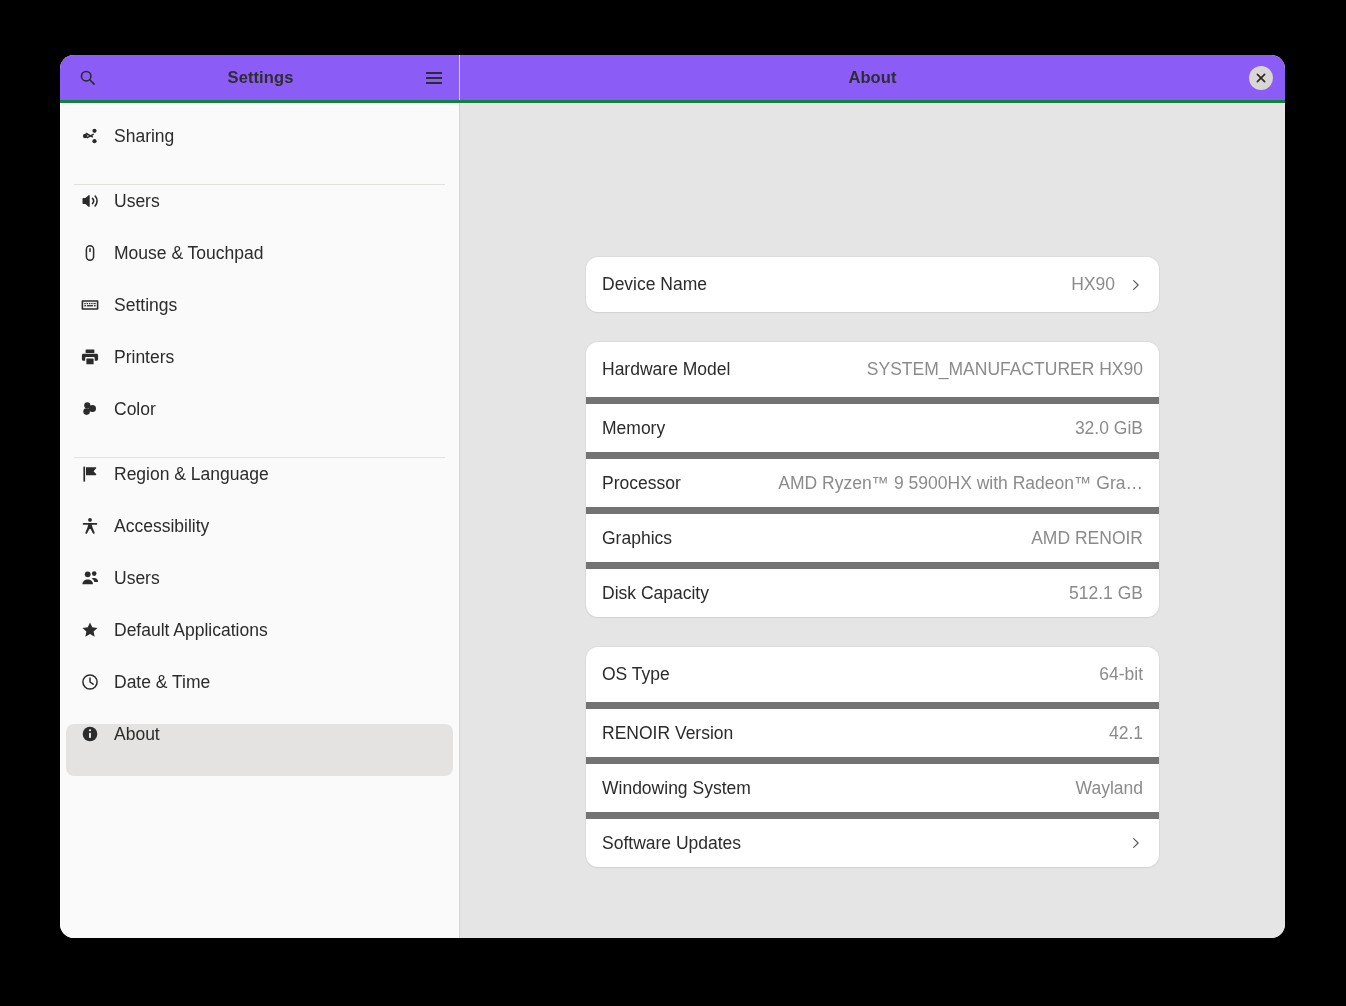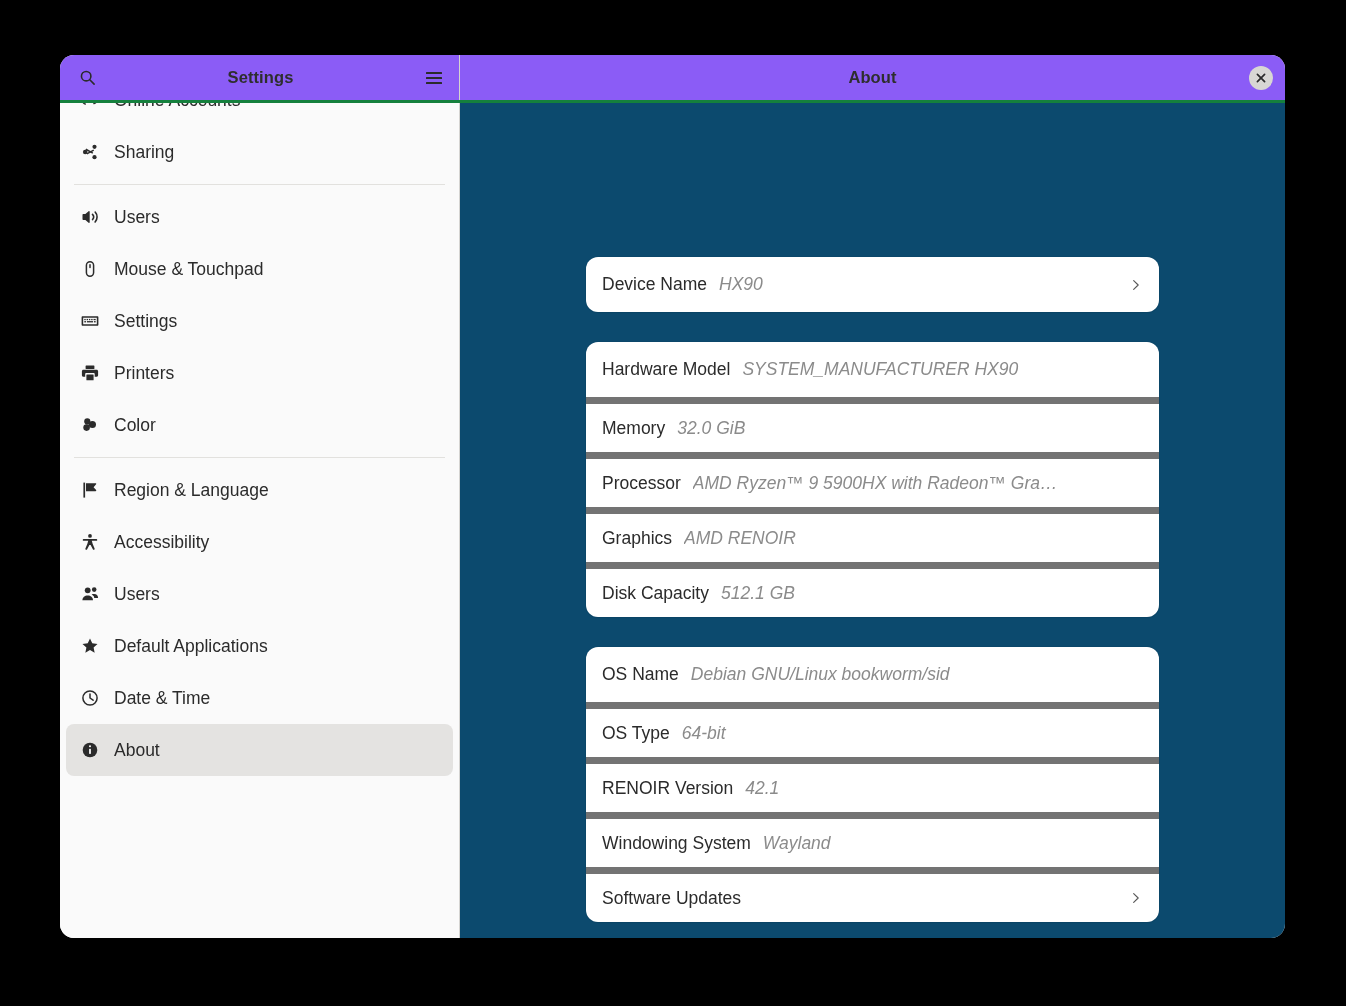--- a/index.html
+++ b/index.html
@@ -90,21 +90,20 @@
     padding: 0 6px;
     overflow: hidden;
     position: relative;
   }
   .sb-scroll {
     margin-top: -29px;
   }
   .sb-item {
     height: 52px;
     display: flex;
-    align-items: center;
     gap: 14px;
     padding: 0 14px;
     border-radius: 8px;
     color: #2b2b2b;
     font-size: 17.5px;
   }
   .sb-item.selected { background: #e4e3e1; }
   .sb-icon {
     width: 20px; height: 20px;
     flex: 0 0 20px;
@@ -113,21 +112,21 @@
   }
   .sb-sep {
     height: 1px;
     background: #e2e1de;
     margin: 6px 8px;
   }
 
   
   .content {
     flex: 1;
-    background: #0c4a6e;
+    background: #e5e5e5;
     overflow: hidden;
     padding: 0 126px;
     position: relative;
   }
   .cards { padding-top: 154px; }
   .card {
     background: #ffffff;
     border-radius: 12px;
     margin-bottom: 30px;
     box-shadow: 0 0 0 1px rgba(0,0,0,0.035), 0 1px 2px rgba(0,0,0,0.05);
@@ -143,27 +142,26 @@
   }
   .row:first-child { border-top: none; }
   .row-label {
     font-size: 17.5px;
     color: #2b2b2b;
     white-space: nowrap;
     flex: 0 0 auto;
   }
   .row-value {
     flex: 1;
-    text-align: left;
+    text-align: right;
     font-size: 17.5px;
     color: #8b8b8b;
     overflow: hidden;
     text-overflow: ellipsis;
     white-space: nowrap;
-    font-style: italic;
   }
   .chev {
     flex: 0 0 14px;
     display: flex; align-items: center; justify-content: center;
     color: #5a5a5a;
     margin-left: 2px;
   }
   svg { display: block; }
 </style>
 </head>
@@ -369,24 +367,20 @@
               <span class="row-label">Graphics</span>
               <span class="row-value">AMD RENOIR</span>
             </div>
             <div class="row">
               <span class="row-label">Disk Capacity</span>
               <span class="row-value">512.1 GB</span>
             </div>
           </div>
           <div class="card">
             <div class="row">
-              <span class="row-label">OS Name</span>
-              <span class="row-value">Debian GNU/Linux bookworm/sid</span>
-            </div>
-            <div class="row">
               <span class="row-label">OS Type</span>
               <span class="row-value">64-bit</span>
             </div>
             <div class="row">
               <span class="row-label">RENOIR Version</span>
               <span class="row-value">42.1</span>
             </div>
             <div class="row">
               <span class="row-label">Windowing System</span>
               <span class="row-value">Wayland</span>

